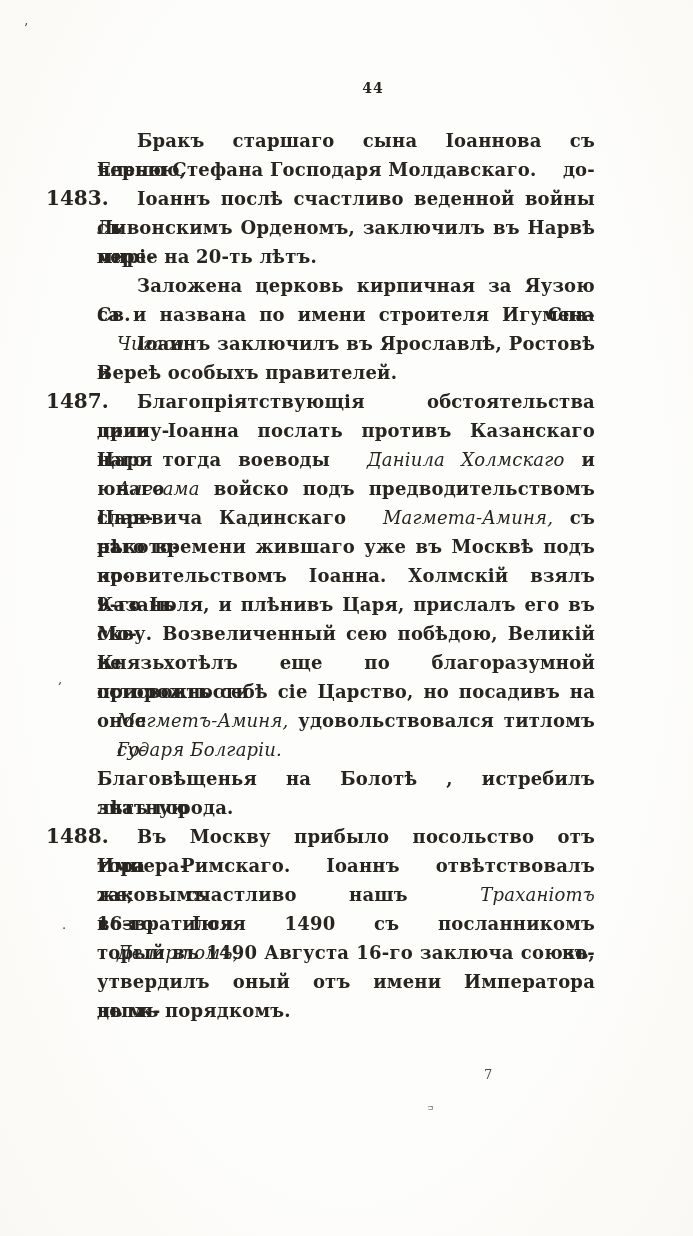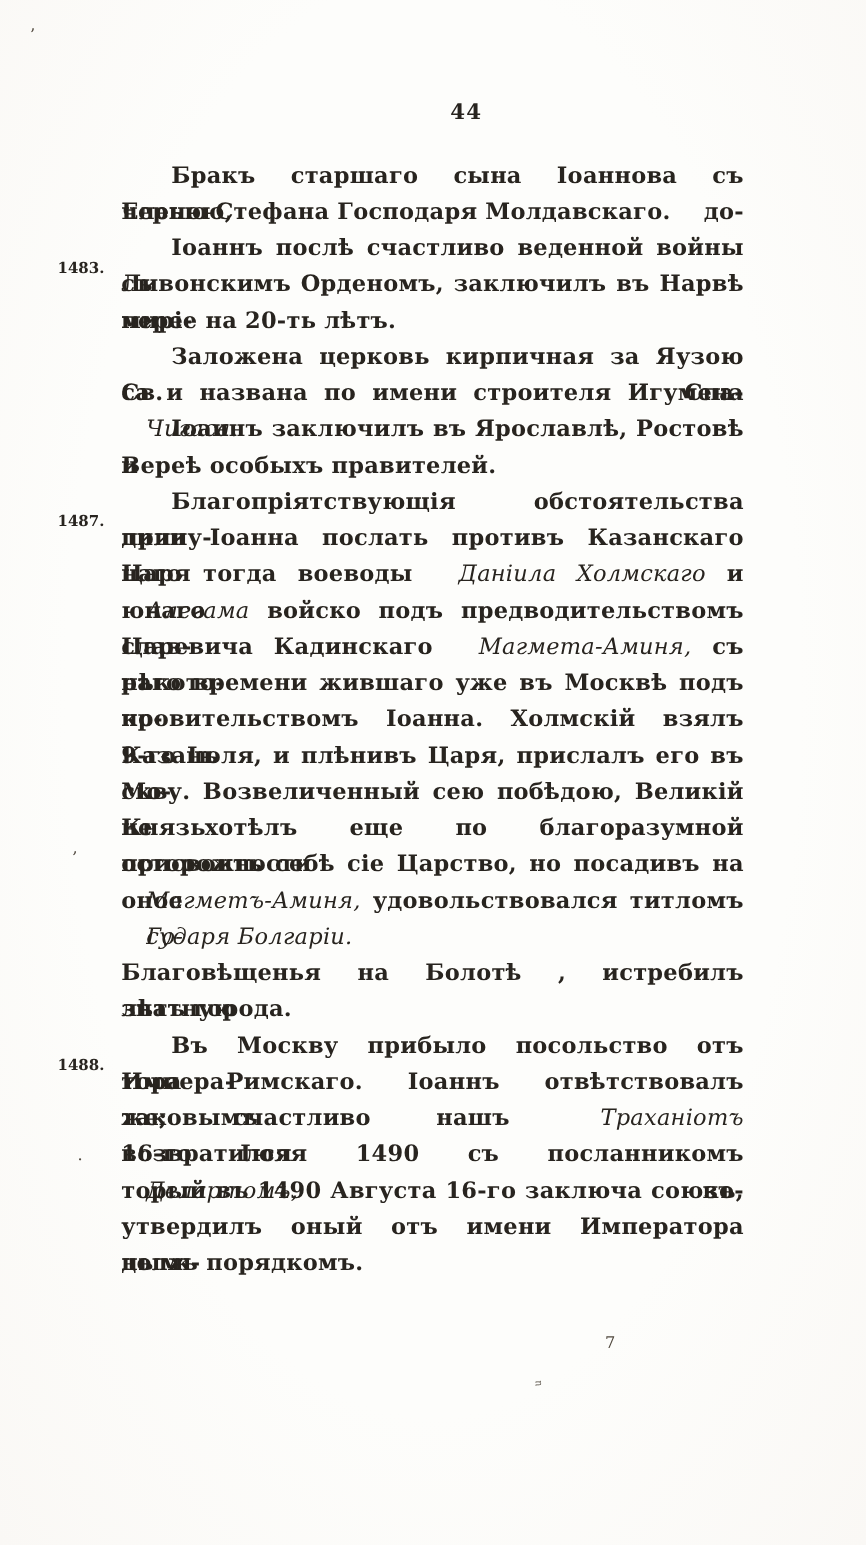--- a/index.html
+++ b/index.html
@@ -14,21 +14,21 @@
   }
   .page {
     position: relative;
     width: 693px; height: 1236px;
     background: radial-gradient(ellipse at 50% 45%, #fdfdfb 60%, #faf8f5 100%);
   }
   .pageno {
     position: absolute;
     top: 80px; left: 343px; width: 60px;
     text-align: center;
-    font-size: 17px;
+    font-size: 14px;
     font-weight: 700;
     letter-spacing: 1px;
   }
   .text {
     position: absolute;
     left: 97px; top: 126px; width: 498px;
   }
   .para { position: relative; }
   .line {
     height: 29px;
@@ -38,22 +38,22 @@
     letter-spacing: 0.2px;
     white-space: normal;
     overflow: visible;
   }
   .just { text-align: justify; text-align-last: justify; }
   .last { text-align: left; text-align-last: left; }
   .indent { text-indent: 40px; }
   .it { font-style: italic; font-weight: 500; margin-left: 20px; }
   .year {
     position: absolute;
-    left: -51px; top: 16px;
-    font-size: 12px;
+    left: -51px; top: 0;
+    font-size: 20px;
     font-weight: 700;
     line-height: 29px;
   }
   .artifact {
     position: absolute;
     font-size: 13px;
     font-weight: 400;
     color: #50483e;
     line-height: 13px;
   }

